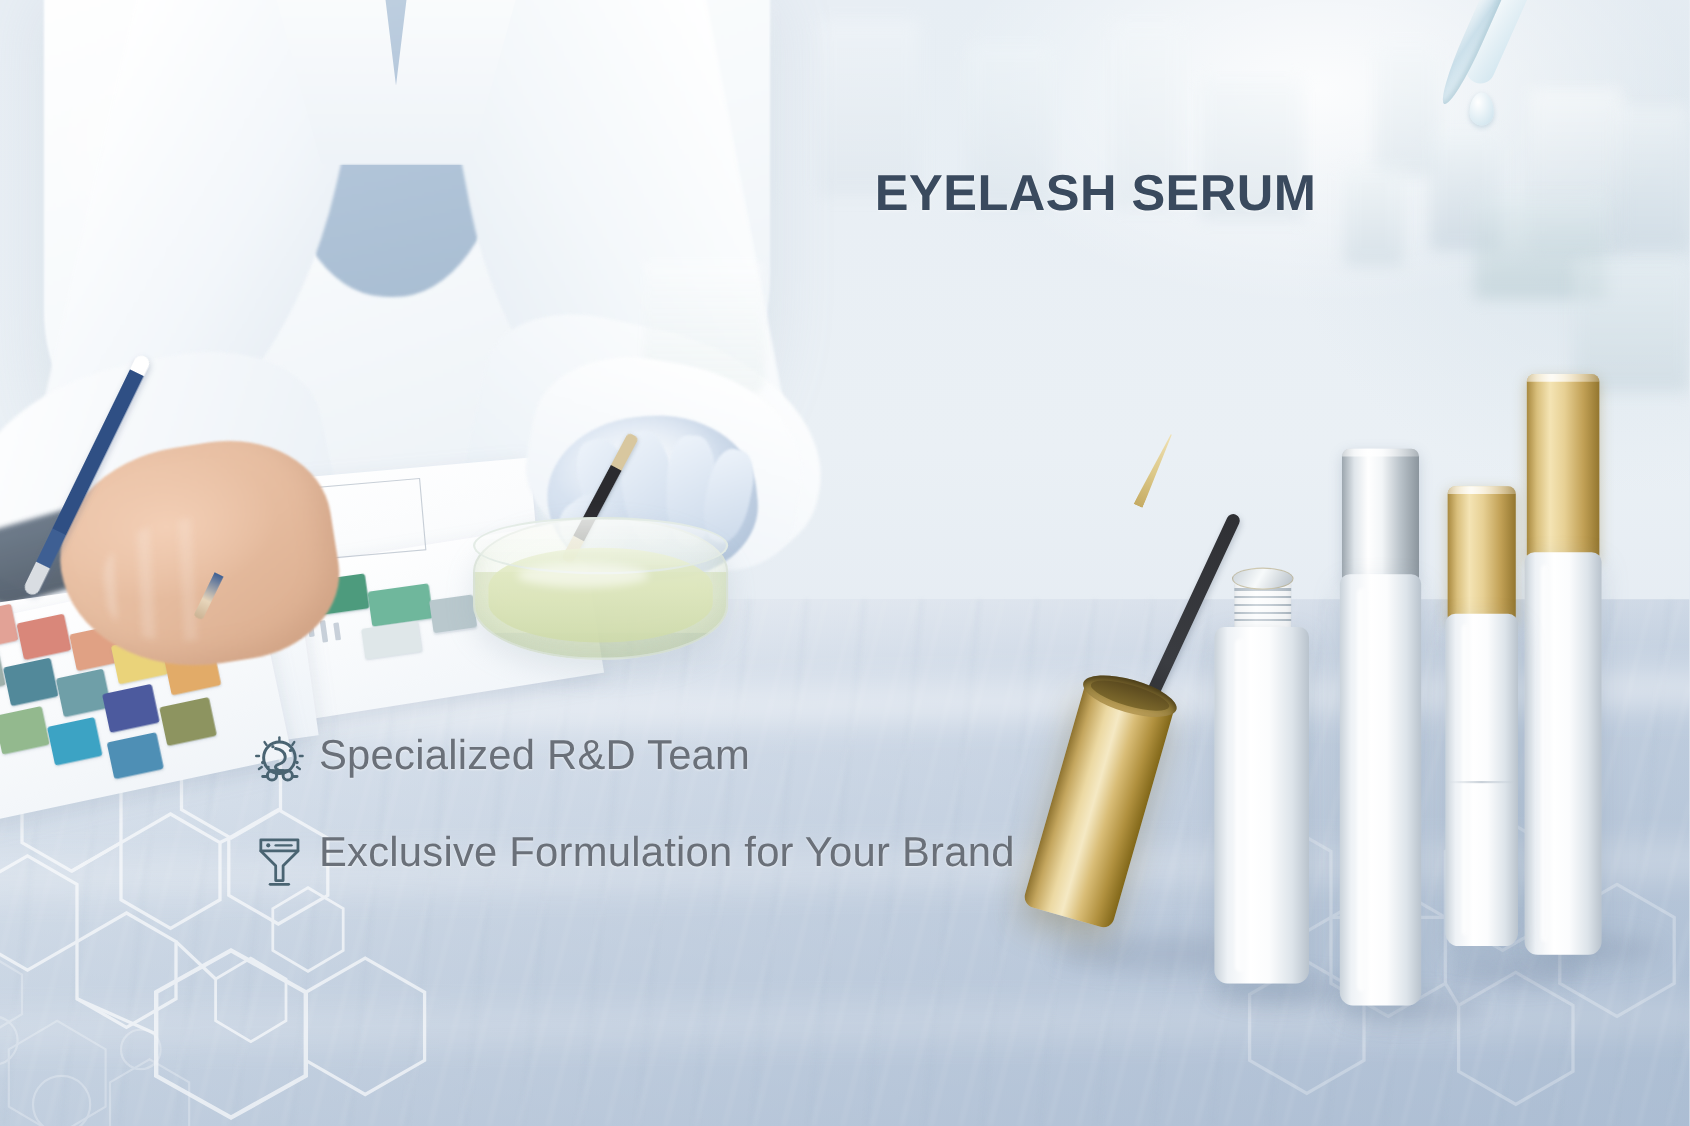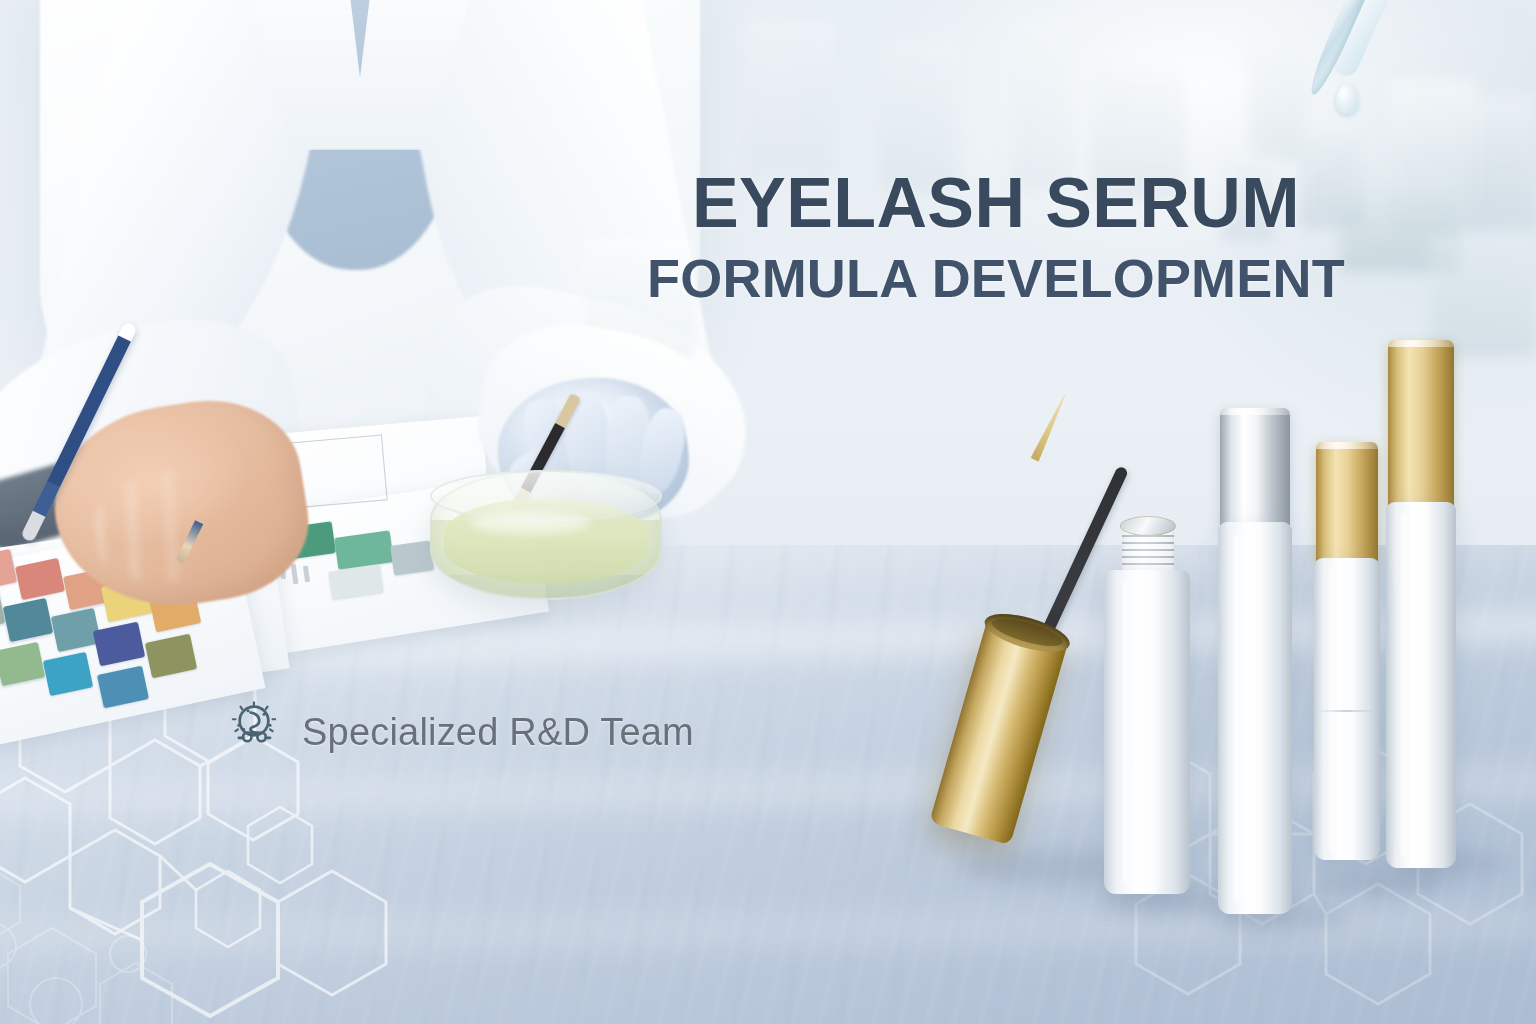--- a/index.html
+++ b/index.html
@@ -266,34 +266,34 @@
   
   .headline{
     position:absolute; right:180px; top:136px; text-align:center; width:720px;
   }
   .kicker{
     font-size:47px; font-weight:400; letter-spacing:4.5px;
     color:#4d6b75; line-height:1.05;
     text-shadow:0 1px 3px rgba(255,255,255,.65);
   }
   .title{
-    font-size:70px; font-weight:700; letter-spacing:.4px;
-    color:#3a4a5e; line-height:1.18; margin-top:26px;
+    font-size:46px; font-weight:700; letter-spacing:.4px;
+    color:#3a4a5e; line-height:1.18; margin-top:12px;
     text-shadow:0 1px 3px rgba(255,255,255,.6);
   }
   .subtitle{
     font-size:54px; font-weight:700; letter-spacing:.2px;
     color:#41536a; line-height:1.16; margin-top:2px;
     text-shadow:0 1px 3px rgba(255,255,255,.6);
   }
 
   
   .features{ position:absolute; left:226px; top:666px; }
   .feature{
-    display:flex; align-items:flex-end; gap:20px; height:88px;
+    display:flex; align-items:flex-start; gap:8px; height:88px;
   }
   .feature .ico{ width:56px; height:56px; flex:0 0 56px;
                  display:flex; align-items:center; justify-content:center; }
   .feature .ico svg{ width:54px; height:54px; }
   .feature .ftxt{
     font-size:38px; font-weight:400; color:#6a7079; letter-spacing:.2px;
     white-space:nowrap; text-shadow:0 1px 2px rgba(255,255,255,.55);
   }
 
   
@@ -521,21 +521,20 @@
   <div class="petri-gloss"></div>
 
   <div>
     <div class="pipette-stem"></div>
     <div class="pipette"></div>
     <div class="droplet"></div>
   </div>
 
   <div class="headline">
     <div class="title">EYELASH SERUM</div>
-    <div class="subtitle">FORMULA DEVELOPMENT</div>
   </div>
 
   <div class="features">
 
     <div class="feature">
       <span class="ico">
         <svg viewBox="0 0 64 64" fill="none" stroke="#4a6472" stroke-width="3.2" stroke-linecap="round" stroke-linejoin="round">
           <circle cx="32" cy="26" r="17"></circle>
           <path d="M28 16 C40 18, 42 30, 31 33 C25 35, 28 40, 36 40"></path>
           <circle cx="24" cy="45" r="5"></circle>
@@ -557,20 +556,32 @@
             <circle cx="14" cy="31" r="1.8"></circle>
               <circle cx="51" cy="31" r="1.8"></circle>
             <circle cx="20" cy="36" r="1.6"></circle>
           </g>
         </svg>
       </span>
       <span class="ftxt">Specialized R&amp;D Team</span>
     </div>
 
 
+    <div class="feature">
+      <span class="ico">
+        <svg viewBox="0 0 64 64" fill="none" stroke="#4a6472" stroke-width="3" stroke-linecap="round" stroke-linejoin="round">
+          <path d="M12 10 L52 10 L52 22 L36 38 L36 54 L28 54 L28 38 L12 22 Z"></path>
+          <path d="M12 22 L52 22"></path>
+          <path d="M22 58 L42 58"></path>
+          <circle cx="20" cy="16" r="2.2" fill="#4a6472" stroke="none"></circle>
+          <path d="M28 16 L45 16" stroke-width="2.6"></path>
+        </svg>
+      </span>
+      <span class="ftxt">Exclusive Formulation for Your Brand</span>
+    </div>
 
   </div>
 
   <div class="products">
 
     <div class="shadow" style="left:60px;  top:520px; width:210px; height:34px;"></div>
     <div class="shadow" style="left:205px; top:556px; width:130px; height:28px;"></div>
     <div class="shadow" style="left:318px; top:572px; width:130px; height:28px;"></div>
     <div class="shadow" style="left:420px; top:540px; width:120px; height:26px;"></div>
     <div class="shadow" style="left:490px; top:520px; width:120px; height:26px;"></div>

